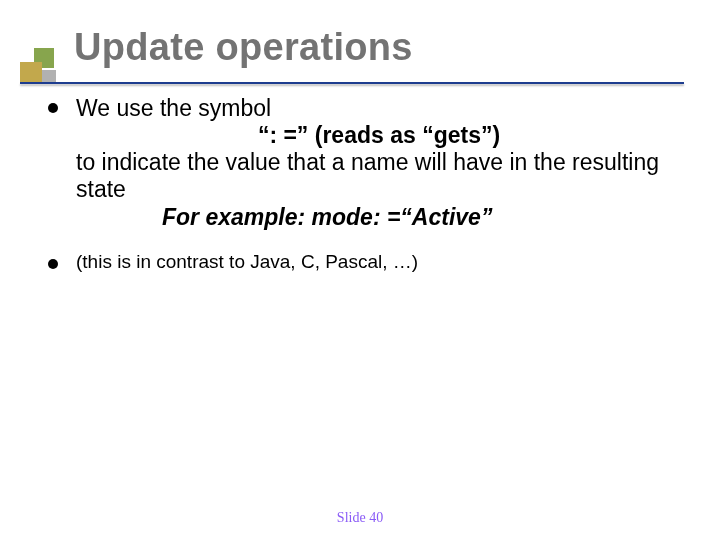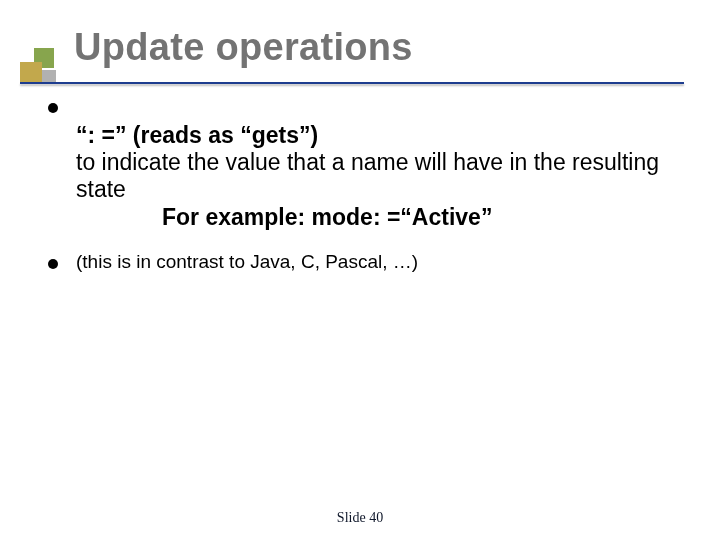--- a/index.html
+++ b/index.html
@@ -52,53 +52,53 @@
     margin-bottom:18px;
   }
   ul.bullets>li::before{
     content:"";
     position:absolute;
     left:2px;top:8px;
     width:10px;height:10px;
     background:#000;
     border-radius:50%;
   }
-  .center{ text-align:left; }
-  .indent1{ padding-left:86px; }
+  .center{ text-align:center; }
+  .indent1{ padding-left:86px;font-style:italic; }
   .b{font-weight:bold}
   .small-note{
     font-size:19px;
     margin-top:20px;
   }
   .footer{
     position:absolute;
     left:0;right:0;bottom:14px;
     text-align:center;
     font-family:"Times New Roman",Times,serif;
     font-size:14px;
-    color:#0f172a;
+    color:#8b5cf6;
   }
 </style>
 </head>
 <body>
 
 <div class="title-wrap">
   <div class="title-deco">
     <div class="sq green"></div>
     <div class="sq gold"></div>
     <div class="sq gray"></div>
   </div>
   <h1 class="title">Update operations</h1>
   <div class="title-underline"></div>
 </div>
 
 <div class="body">
   <ul class="bullets">
     <li>
-      <br>
+      <span>We use the symbol</span><br>
       <div class="center b">“: =” (reads as “gets”)</div>
       <span>to indicate the value that a name will have in the resulting state</span>
       <div class="indent1 b">
         <span>For example: </span><span>mode: =“Active”</span>
       </div>
     </li>
     <li>
       <div class="small-note">(this is in contrast to Java, C, Pascal, …)</div>
     </li>
   </ul>

